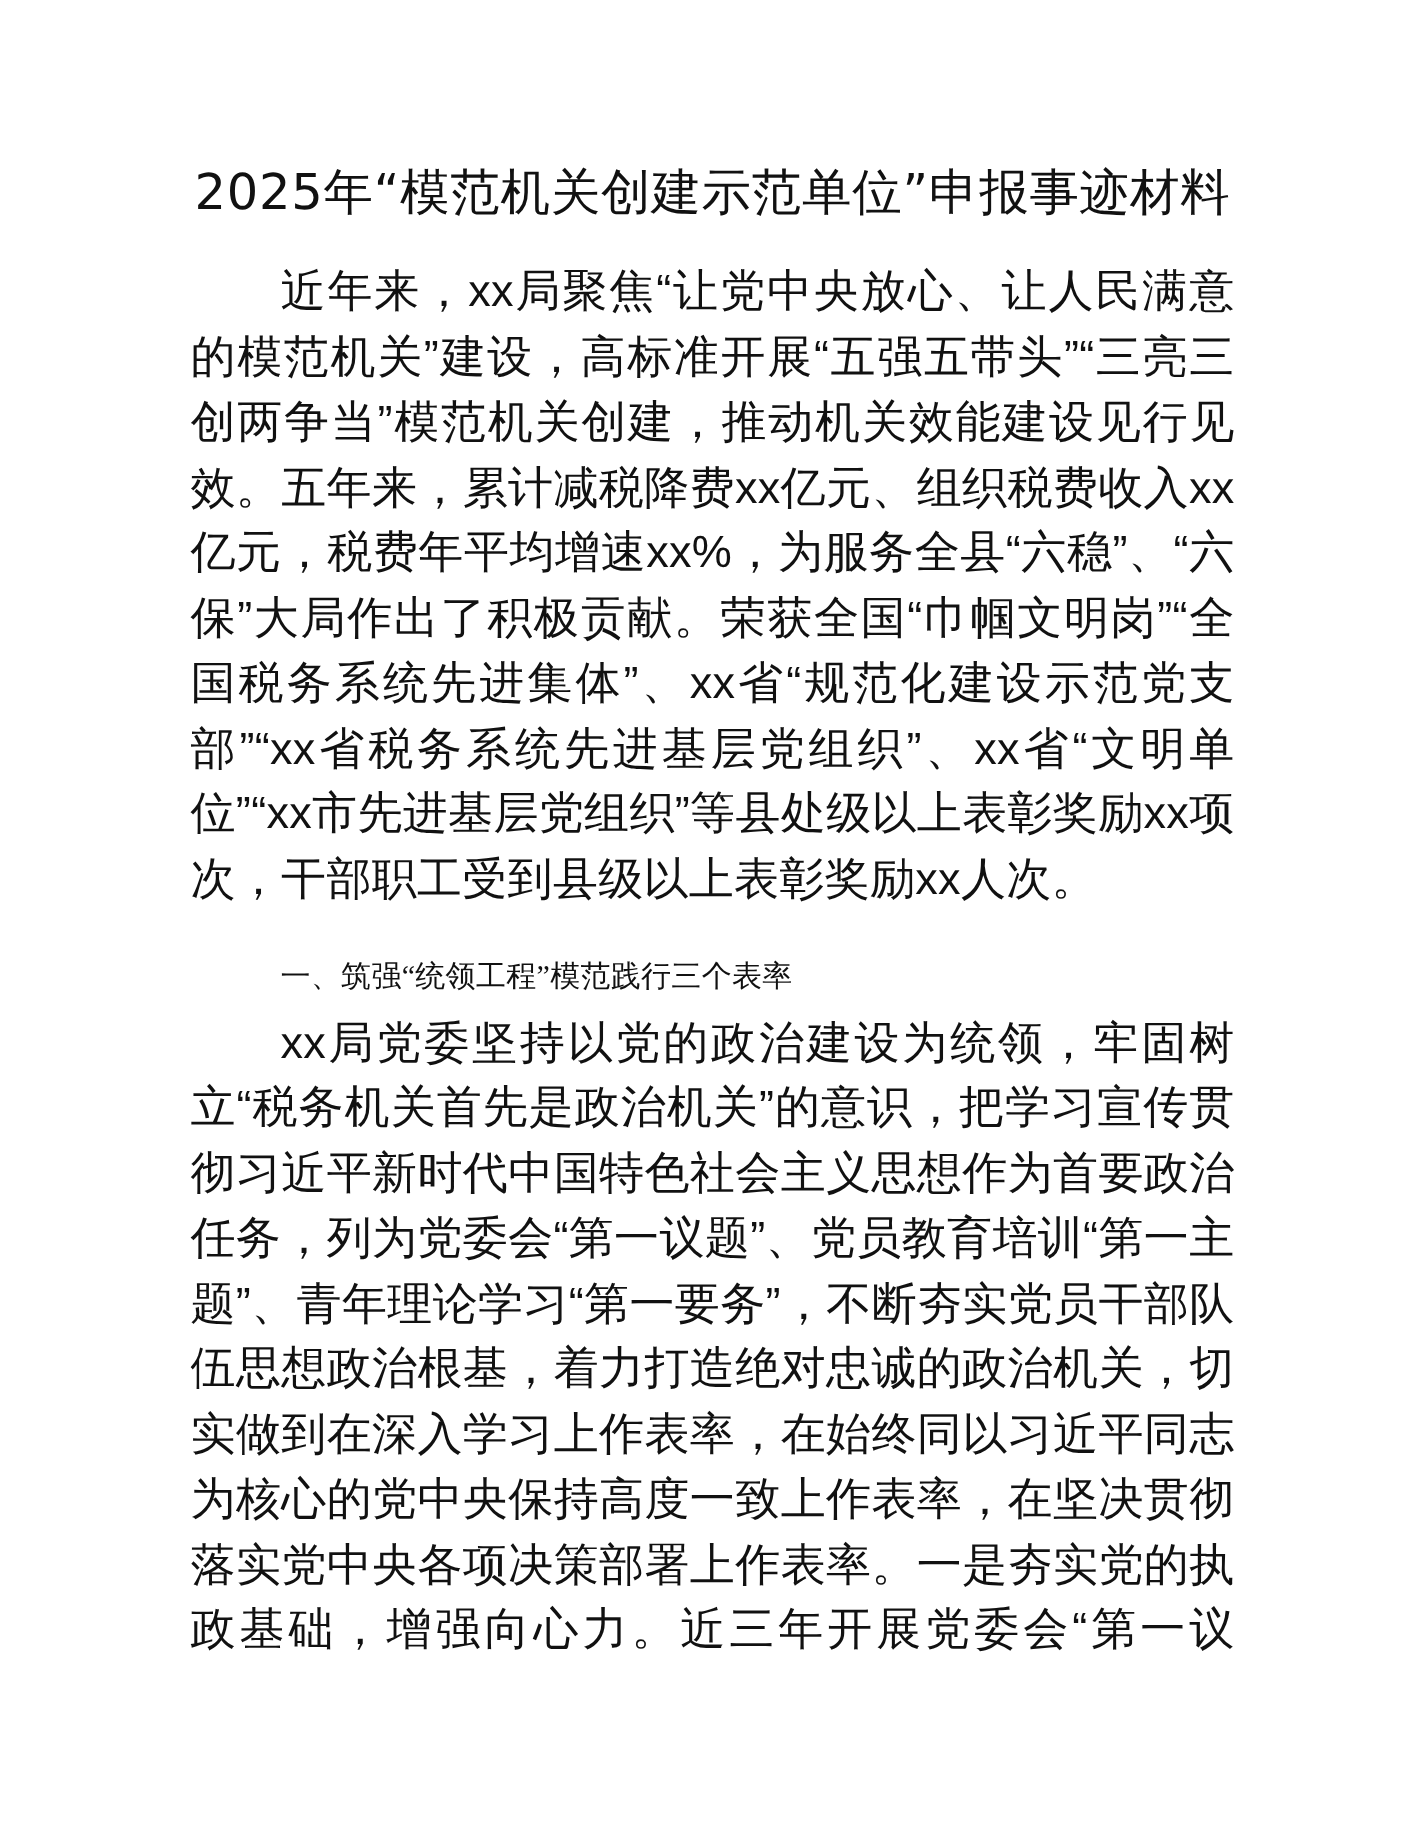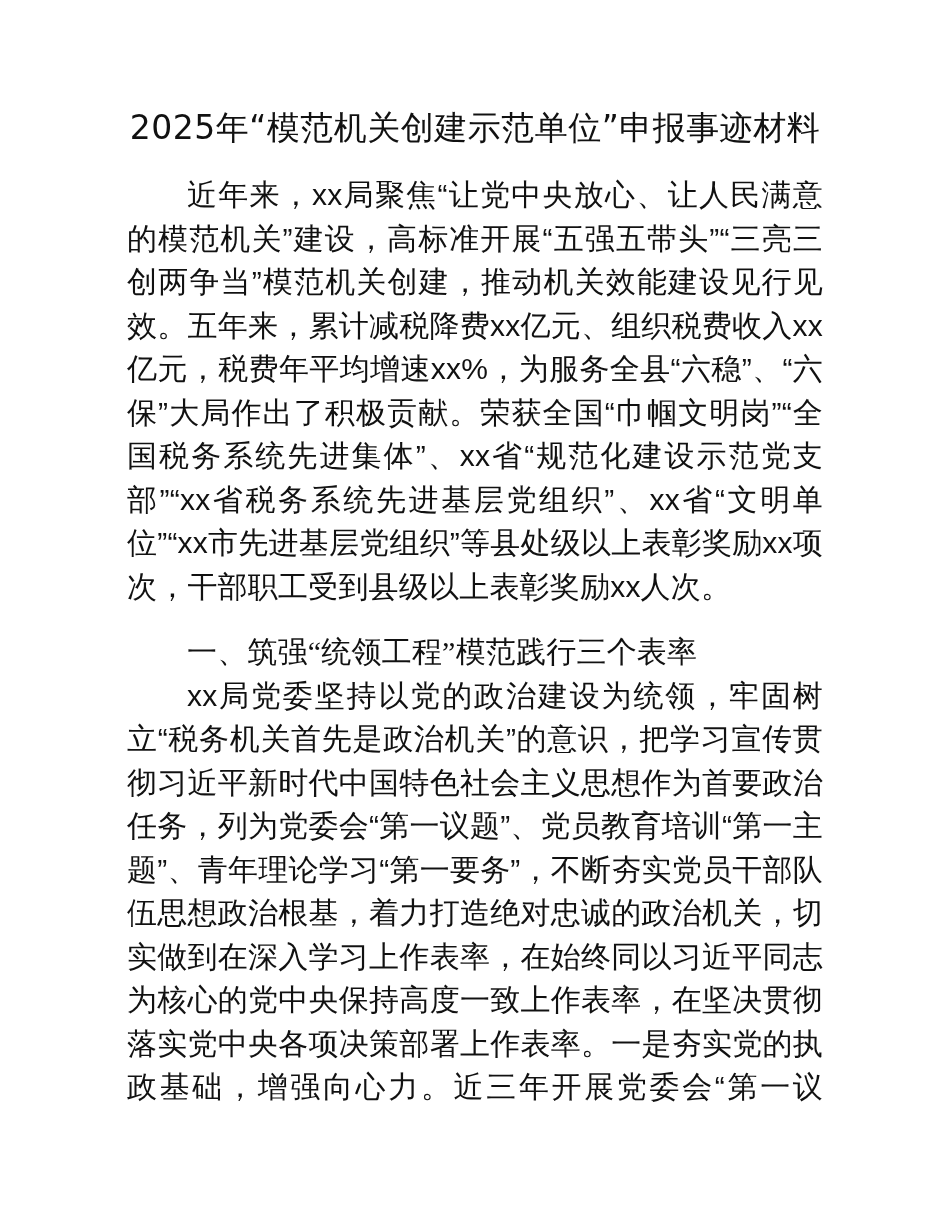--- a/index.html
+++ b/index.html
@@ -56,21 +56,21 @@
     text-align-last: left;
     margin: 0 0 0 0;
     text-indent: 60px;
     letter-spacing: 0.2px;
     color: #111111;
     word-break: break-all;
   }
 
   .section-heading {
     font-family: "Liberation Serif", "DejaVu Serif", serif;
-    font-size: 30px;
+    font-size: 20px;
     line-height: 43.5px;
     text-indent: 60px;
     margin: 22px 0 0 0;
     letter-spacing: 0.2px;
     color: #111111;
   }
 
   .para-clip {
     max-height: 441px;
     overflow: hidden;

